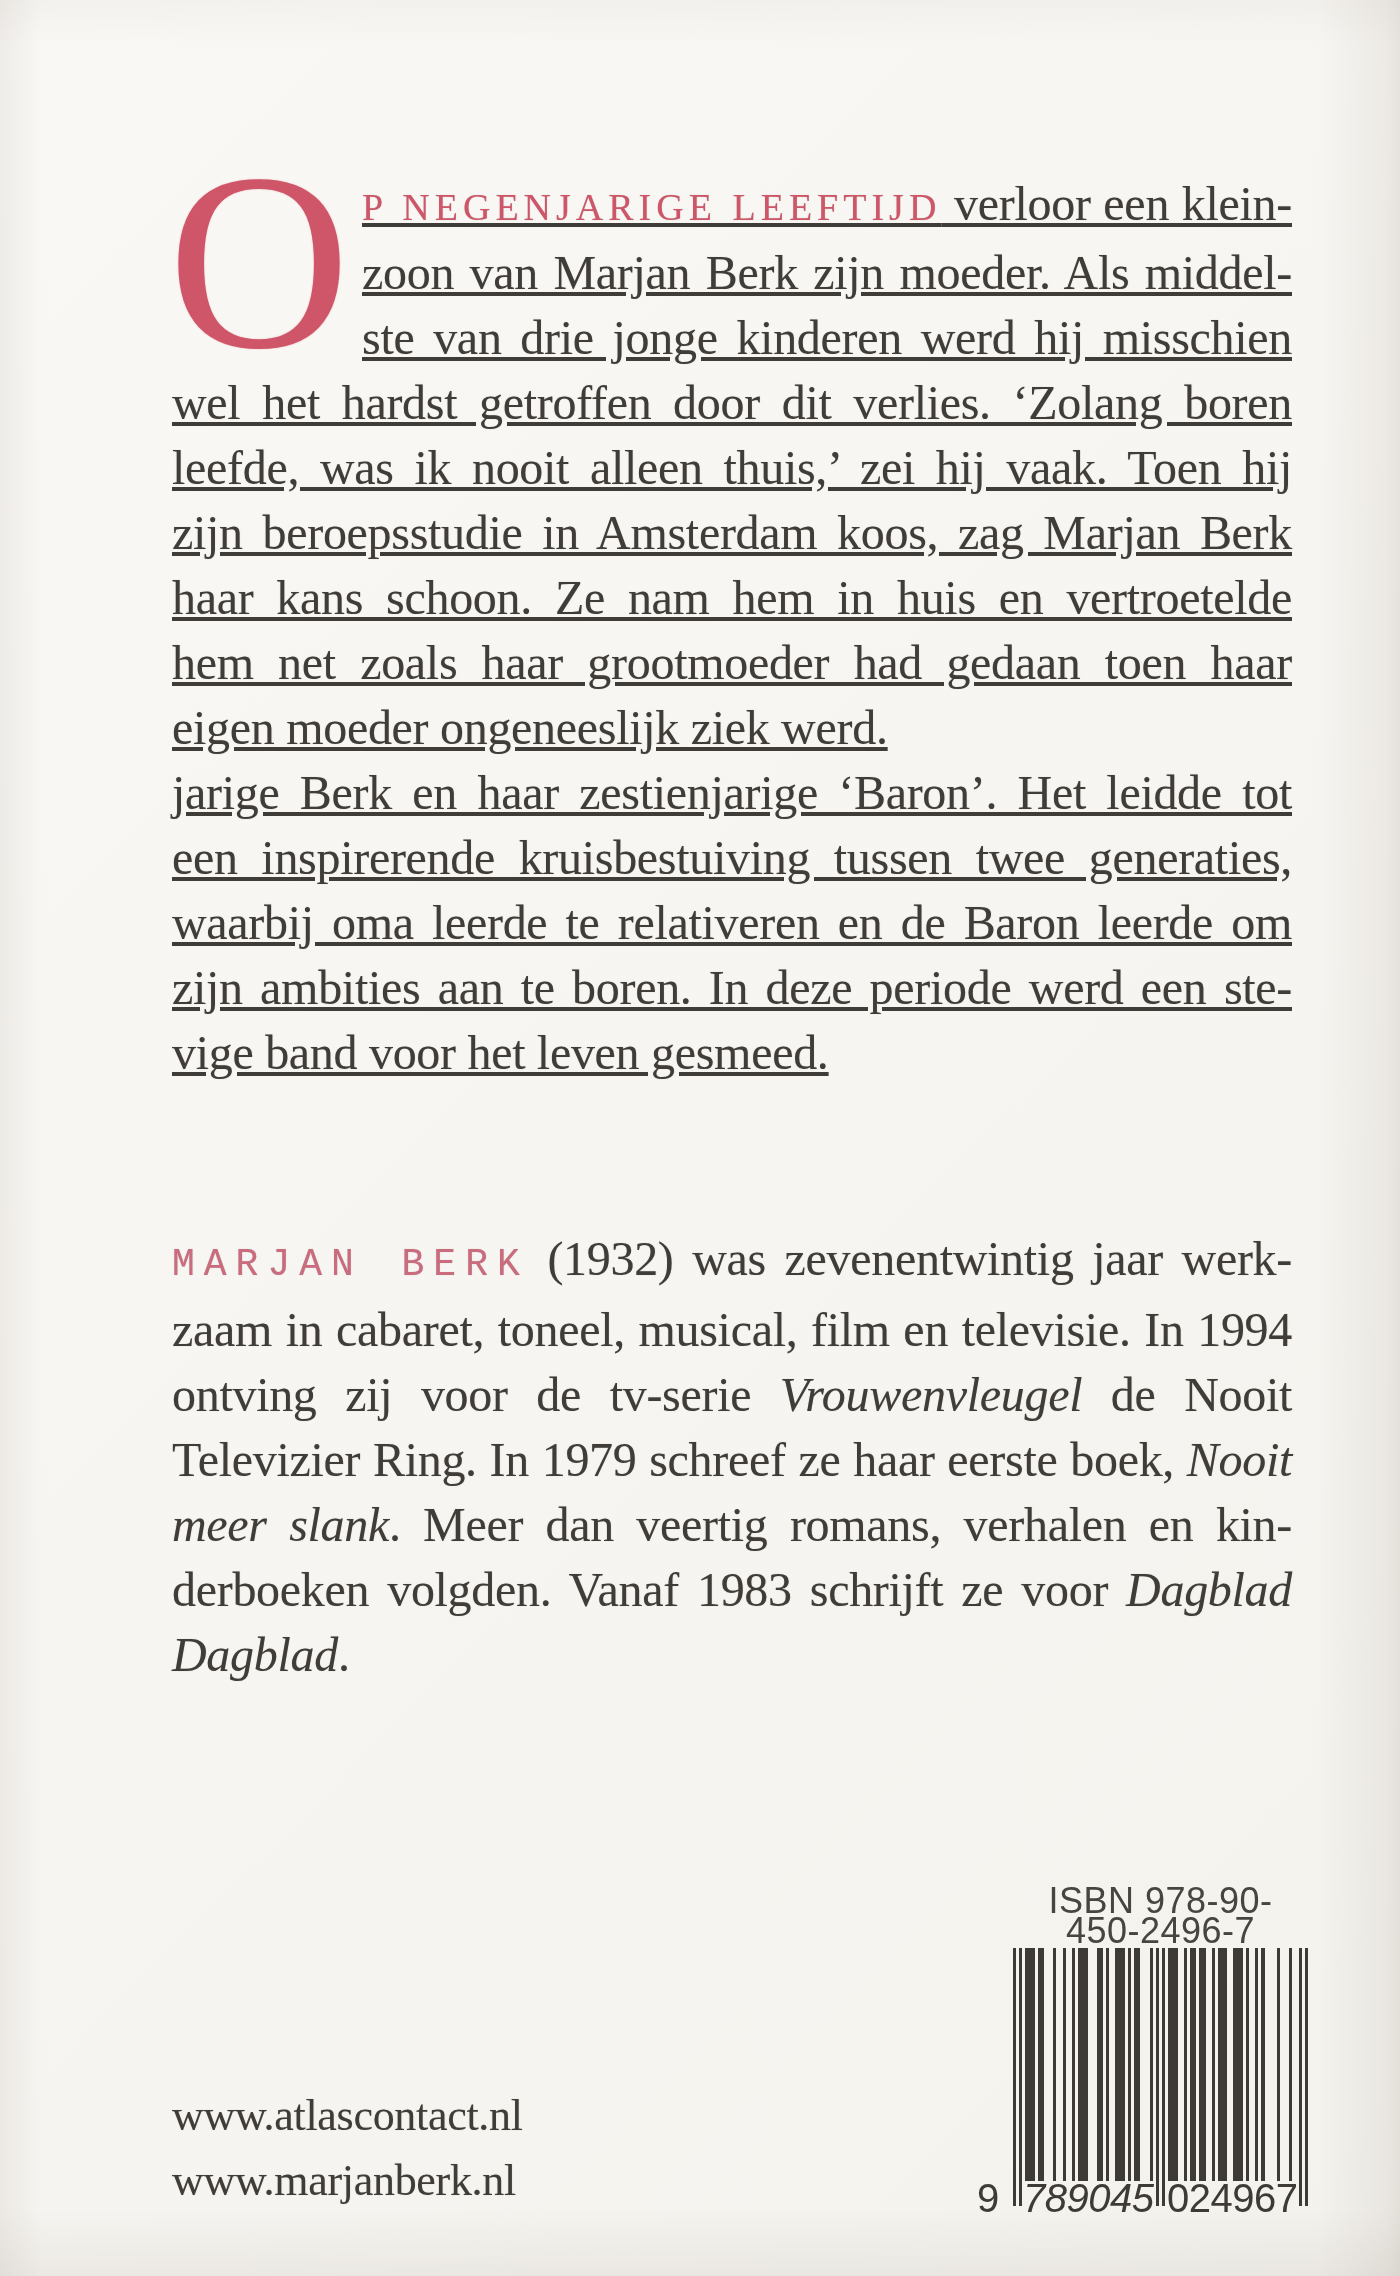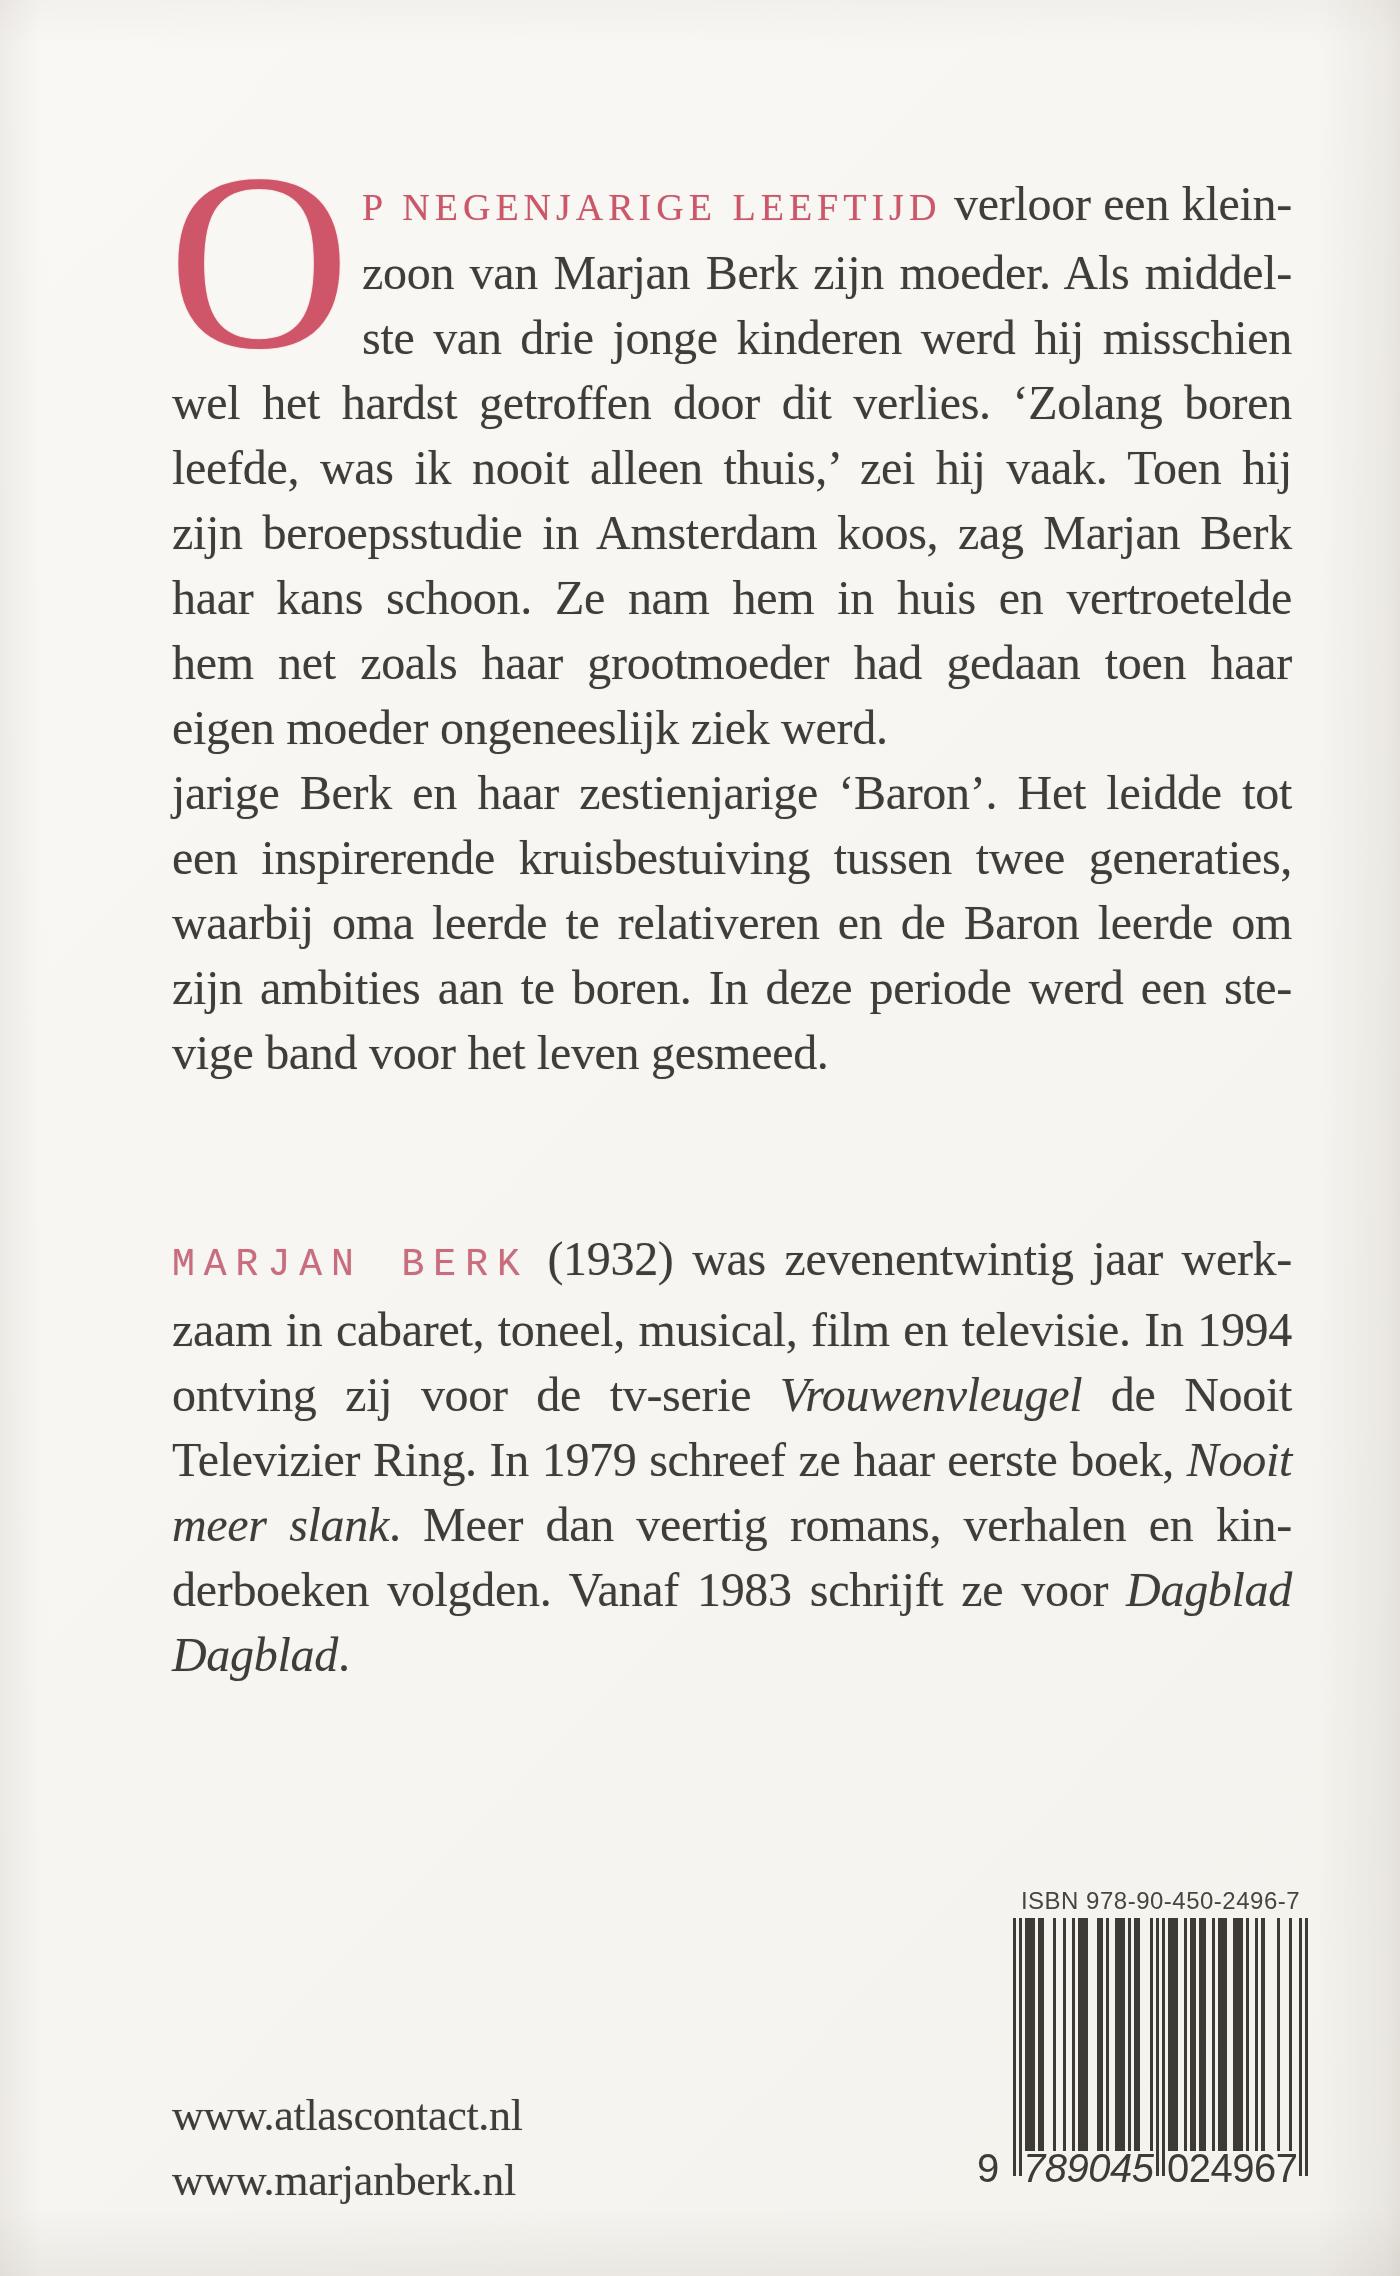--- a/index.html
+++ b/index.html
@@ -16,21 +16,21 @@
   }
   
   .dropcap{
     position:absolute; left:168px; top:136px;
     font-size:252px; line-height:1;
     color:#cf5668;
     text-shadow:0 0 2px rgba(207,86,104,0.30);
   }
   
   .textblock{position:absolute; left:172px; width:1120px;}
-  #synopsis{top:171px;}
+  #synopsis{top:171px;text-decoration:underline;}
   #bio{top:1226px;}
   .tline{
     font-size:48px; line-height:65px;
     letter-spacing:-0.3px;
     text-align:justify; text-align-last:justify;
     text-shadow:0 0 1px rgba(64,61,56,0.32);
     white-space:nowrap;
   }
   .tline.last{text-align-last:left;}
   .tline.dc{padding-left:190px;}
@@ -46,21 +46,21 @@
   .url{
     font-size:44px; line-height:65px;
     letter-spacing:-0.3px;
     text-shadow:0 0 1px rgba(64,61,56,0.32);
   }
   
   .isbn-block{position:absolute; left:1013px; top:1886px; width:295px;}
   .isbn-label{
     width:295px; text-align:center;
     font-family:"Liberation Sans", sans-serif;
-    font-size:24px; line-height:30px; letter-spacing:0.5px;
+    font-size:36px; line-height:30px; letter-spacing:0.5px;
     color:#474540;
   }
   .barcode-wrap{position:relative; width:295px; height:258px; margin-top:2px;}
   .barcode-wrap svg{position:absolute; left:0; top:0;}
   .bc-digit{
     position:absolute; top:228px;
     font-family:"Liberation Sans", sans-serif;
     font-size:40px; letter-spacing:-0.5px;
     color:#3e3b36;
   }

